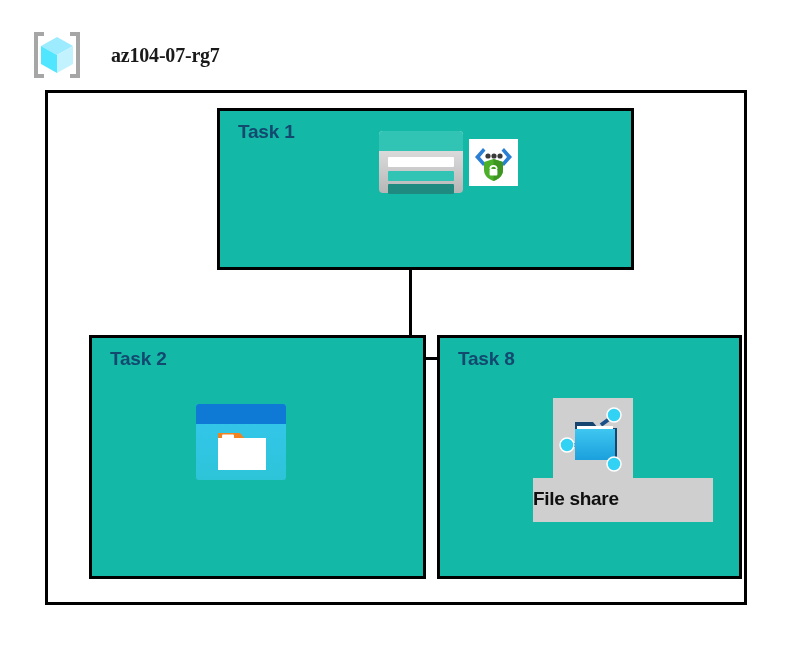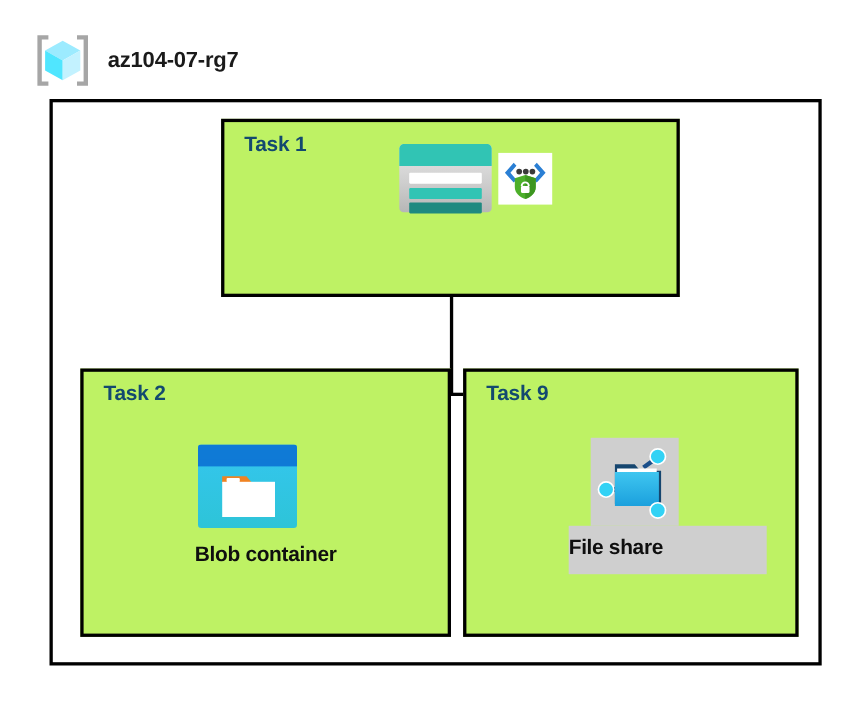--- a/index.html
+++ b/index.html
@@ -17,21 +17,22 @@
 
   
   #rg-header {
     position: absolute;
     left: 30px;
     top: 26px;
     width: 320px;
     height: 58px;
     display: flex;
     align-items: center;
-    gap: 14px;
+    gap: 27px;
+    font-family: Liberation Serif, serif;
   }
   #rg-icon {
     width: 54px;
     height: 52px;
     position: relative;
     flex: 0 0 auto;
   }
   #rg-title {
     font-size: 20px;
     font-weight: bold;
@@ -49,22 +50,23 @@
     height: 515px;
     border: 3px solid #000000;
     background: #ffffff;
     box-sizing: border-box;
   }
 
   
   .task-box {
     position: absolute;
     border: 3px solid #000000;
-    background: #bef264;
+    background: #14b8a6;
     box-sizing: border-box;
+    margin-left: 16px;
   }
   #task-1-box { left: 153px; top: 15px;  width: 417px; height: 162px; }
   #task-2-box { left: 25px;  top: 242px; width: 337px; height: 244px; }
   #task-3-box { left: 373px; top: 242px; width: 305px; height: 244px; }
 
   .task-label {
     position: absolute;
     left: 18px;
     top: 10px;
     font-size: 19px;
@@ -248,25 +250,24 @@
         <rect x="0" y="0" width="90" height="19" rx="3" fill="#0f7ad6"></rect>
         <rect x="0" y="14" width="90" height="6" fill="#0f7ad6"></rect>
 
         <path d="M22 29 L44 29 L50 36 L22 36 Z" fill="#f08322"></path>
         <rect x="26" y="30.5" width="12" height="4" rx="1" fill="#ffffff"></rect>
 
         <rect x="22" y="34" width="48" height="32" fill="#ffffff"></rect>
       </svg>
     </div>
 
-    <div class="node-caption" style="top:156px;">Blob container</div>
   </div>
 
   <div class="task-box" id="task-3-box">
-    <div class="task-label">Task 9</div>
+    <div class="task-label">Task 8</div>
 
     <div id="fileshare-icon">
       <svg viewBox="0 0 80 80" width="80" height="80" aria-hidden="true">
         <defs>
           <linearGradient id="folderGrad" x1="0" y1="0" x2="0" y2="1">
             <stop offset="0%" stop-color="#3fc6f0"></stop>
             <stop offset="100%" stop-color="#1ba0dd"></stop>
           </linearGradient>
         </defs>
 

